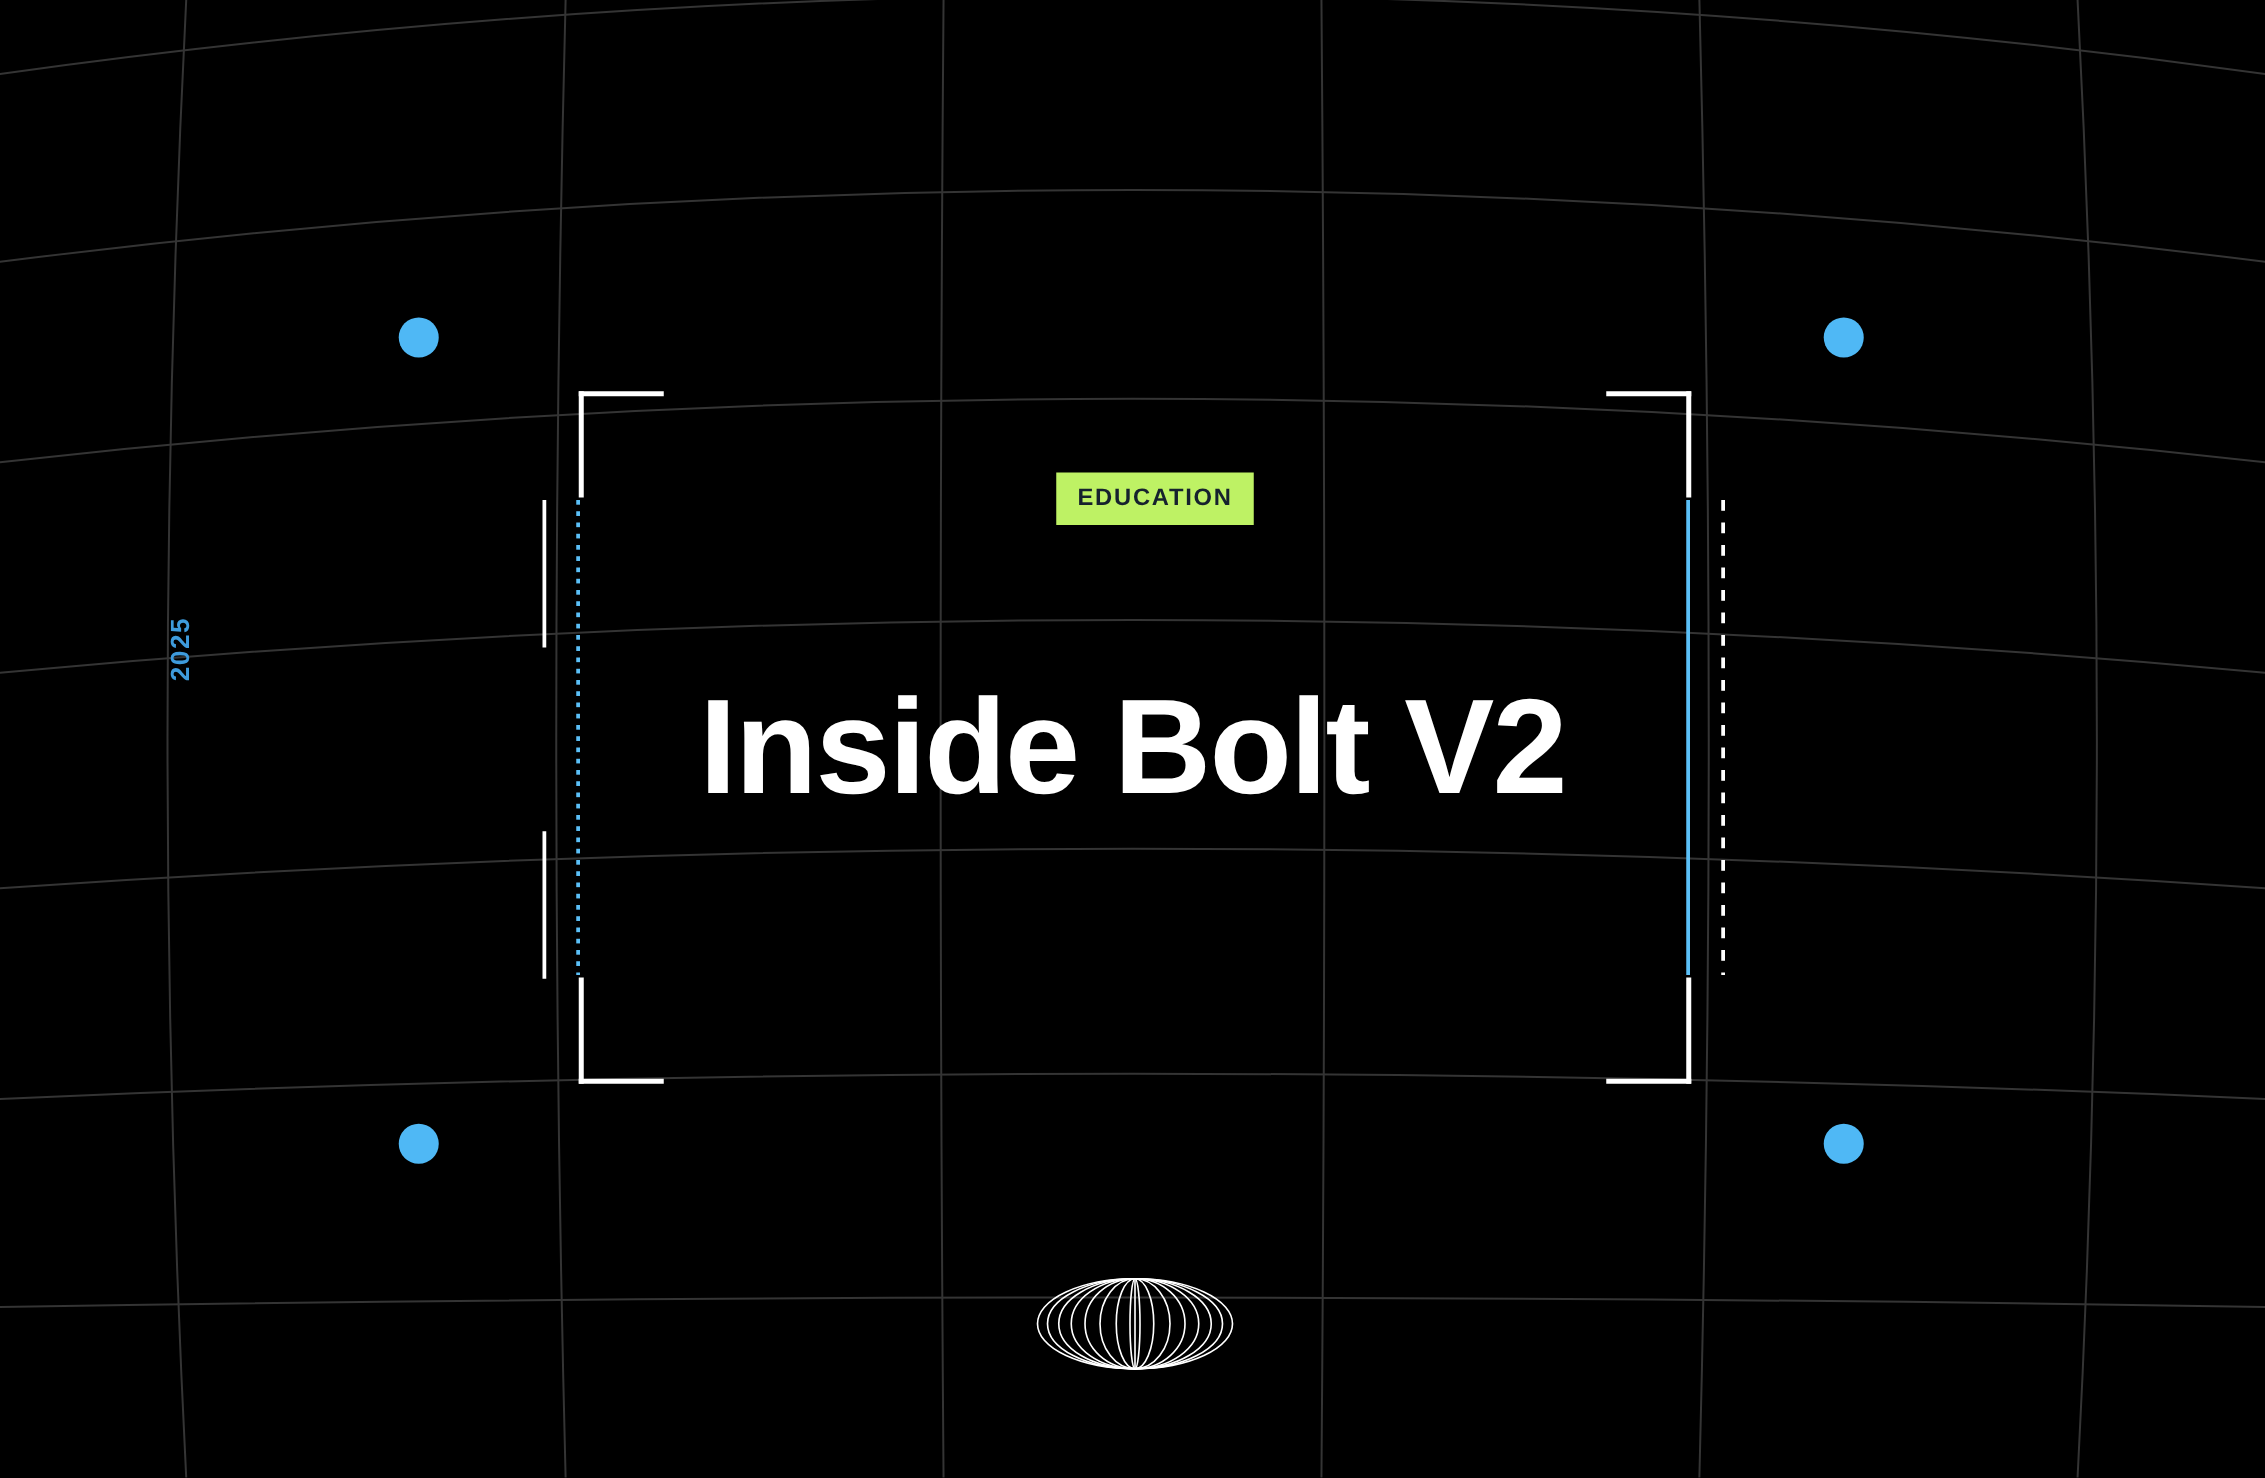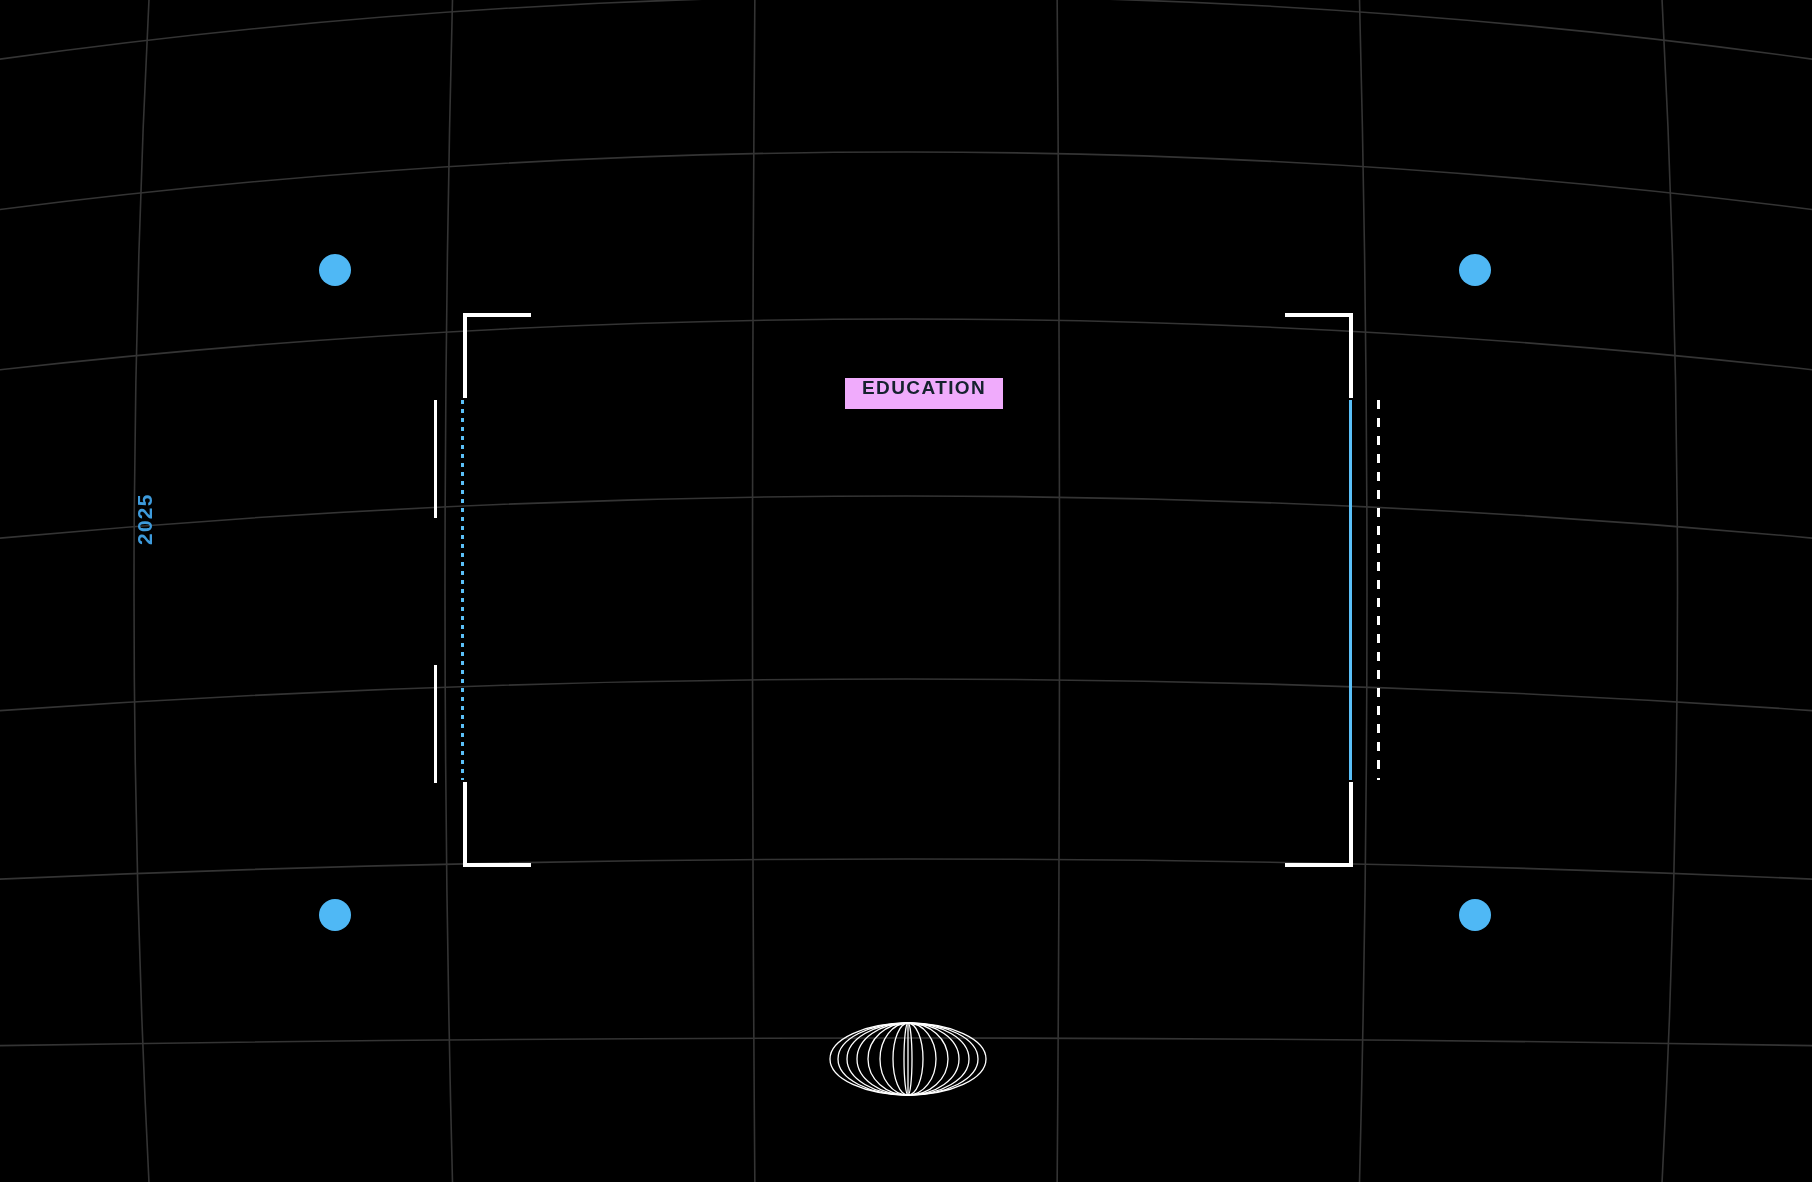--- a/index.html
+++ b/index.html
@@ -72,25 +72,25 @@
     font-size:21px; font-weight:700;
     letter-spacing:1.2px;
     transform:rotate(-90deg);
     transform-origin:left top;
     white-space:nowrap;
   }
 
   
   #badge {
     position:absolute; left:845px; top:378px;
-    background:#f0abfc;
+    background:#bef264;
     color:#16222E;
     font-size:19px; font-weight:700;
     letter-spacing:1.4px;
-    padding:0 17px 12px 17px;
+    padding:11px 17px 12px 17px;
     line-height:1;
     white-space:nowrap;
   }
 
   
   #title {
     position:absolute;
     left:0; right:0; top:540px;
     text-align:center;
     color:#ffffff;
@@ -145,20 +145,21 @@
 
   <div class="dot dot-tl"></div>
   <div class="dot dot-tr"></div>
   <div class="dot dot-bl"></div>
   <div class="dot dot-br"></div>
 
   <div id="year-label">2025</div>
 
   <div id="badge">EDUCATION</div>
 
+  <h1 id="title">Inside Bolt V2</h1>
 
   <svg id="globe" viewBox="0 0 160 78" aria-hidden="true">
     <g fill="none" stroke="#ffffff" stroke-width="1.3">
       <ellipse cx="80" cy="39" rx="78" ry="36"></ellipse>
       <ellipse cx="80" cy="39" rx="70" ry="36"></ellipse>
       <ellipse cx="80" cy="39" rx="61" ry="36"></ellipse>
       <ellipse cx="80" cy="39" rx="51" ry="36"></ellipse>
       <ellipse cx="80" cy="39" rx="40" ry="36"></ellipse>
       <ellipse cx="80" cy="39" rx="28" ry="36"></ellipse>
       <ellipse cx="80" cy="39" rx="15" ry="36"></ellipse>

